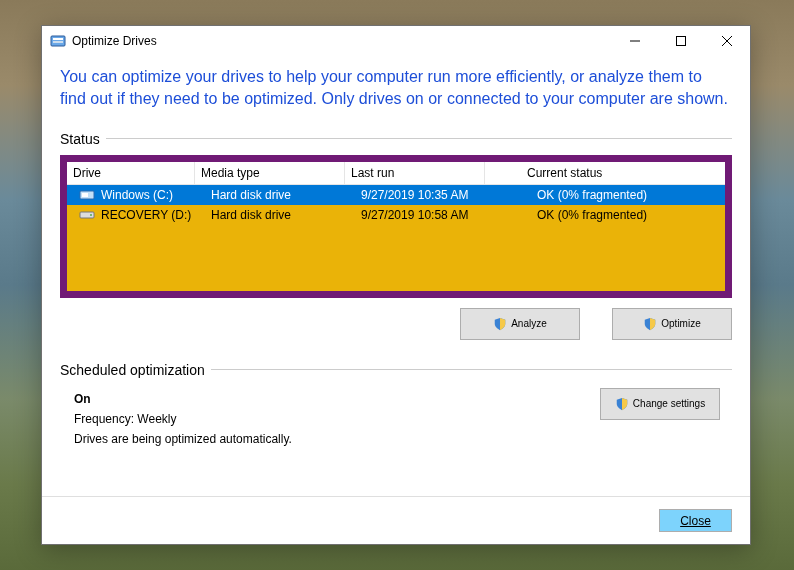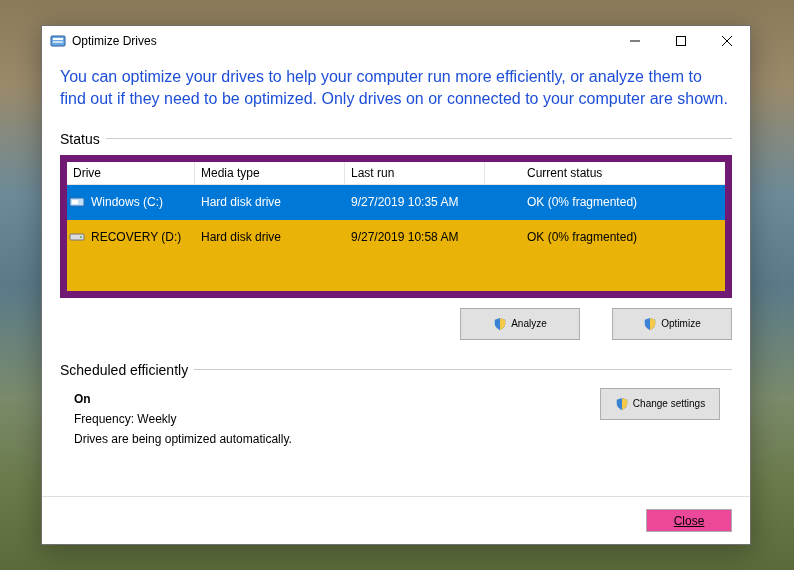--- a/index.html
+++ b/index.html
@@ -94,22 +94,22 @@
     border-right: 1px solid #e5e5e5;
   }
   .col-h.last { border-right: none; }
   .c-drive  { width: 128px; }
   .c-media  { width: 150px; }
   .c-last   { width: 140px; }
   .c-status { flex: 1; margin-left: 36px; }
   .row {
     display: flex;
     align-items: center;
-    height: 35px;
-    padding-left: 2px;
+    height: 20px;
+    padding-left: 12px;
   }
   .row.selected { background: #0078d7; color: #fff; }
   .row .cell { padding: 0 4px; font-size: 12px; white-space: nowrap; overflow: hidden; }
   .drive-icon {
     width: 16px; height: 16px; margin-right: 2px; flex-shrink: 0;
   }
   .btn-row {
     display: flex;
     justify-content: flex-end;
     gap: 8px;
@@ -149,24 +149,24 @@
     right: 12px;
     top: 2px;
   }
   .footer {
     border-top: 1px solid #dfdfdf;
     padding: 12px 18px;
     display: flex;
     justify-content: flex-end;
   }
   .close-btn {
-    width: 86px;
+    width: 73px;
     height: 23px;
     border: 1px solid #adadad;
-    background: #ec4899;
+    background: #7dd3fc;
     display: flex;
     align-items: center;
     justify-content: center;
     font-size: 12px;
     text-decoration: underline;
   }
 </style>
 </head>
 <body>
 
@@ -260,21 +260,21 @@
           <svg viewBox="0 0 16 16">
               <path d="M8 1 L14 3 V8 C14 12 8 15 8 15 C8 15 2 12 2 8 V3 Z" fill="#3a82d4"></path>
               <path d="M8 1 L14 3 V8 C14 12 8 15 8 15 V1 Z" fill="#f6c948"></path>
             </svg>
         </span>
         <span>Optimize</span>
       </div>
     </div>
 
     <div class="section-header">
-      <span class="label">Scheduled efficiently</span>
+      <span class="label">Scheduled optimization</span>
       <span class="line"></span>
     </div>
 
     <div class="schedule-body">
       <div class="on">On</div>
       <div class="line-txt">Frequency: Weekly</div>
       <div class="line-txt">Drives are being optimized automatically.</div>
       <div class="change-btn-wrap">
         <div class="btn">
           <span class="shield">

